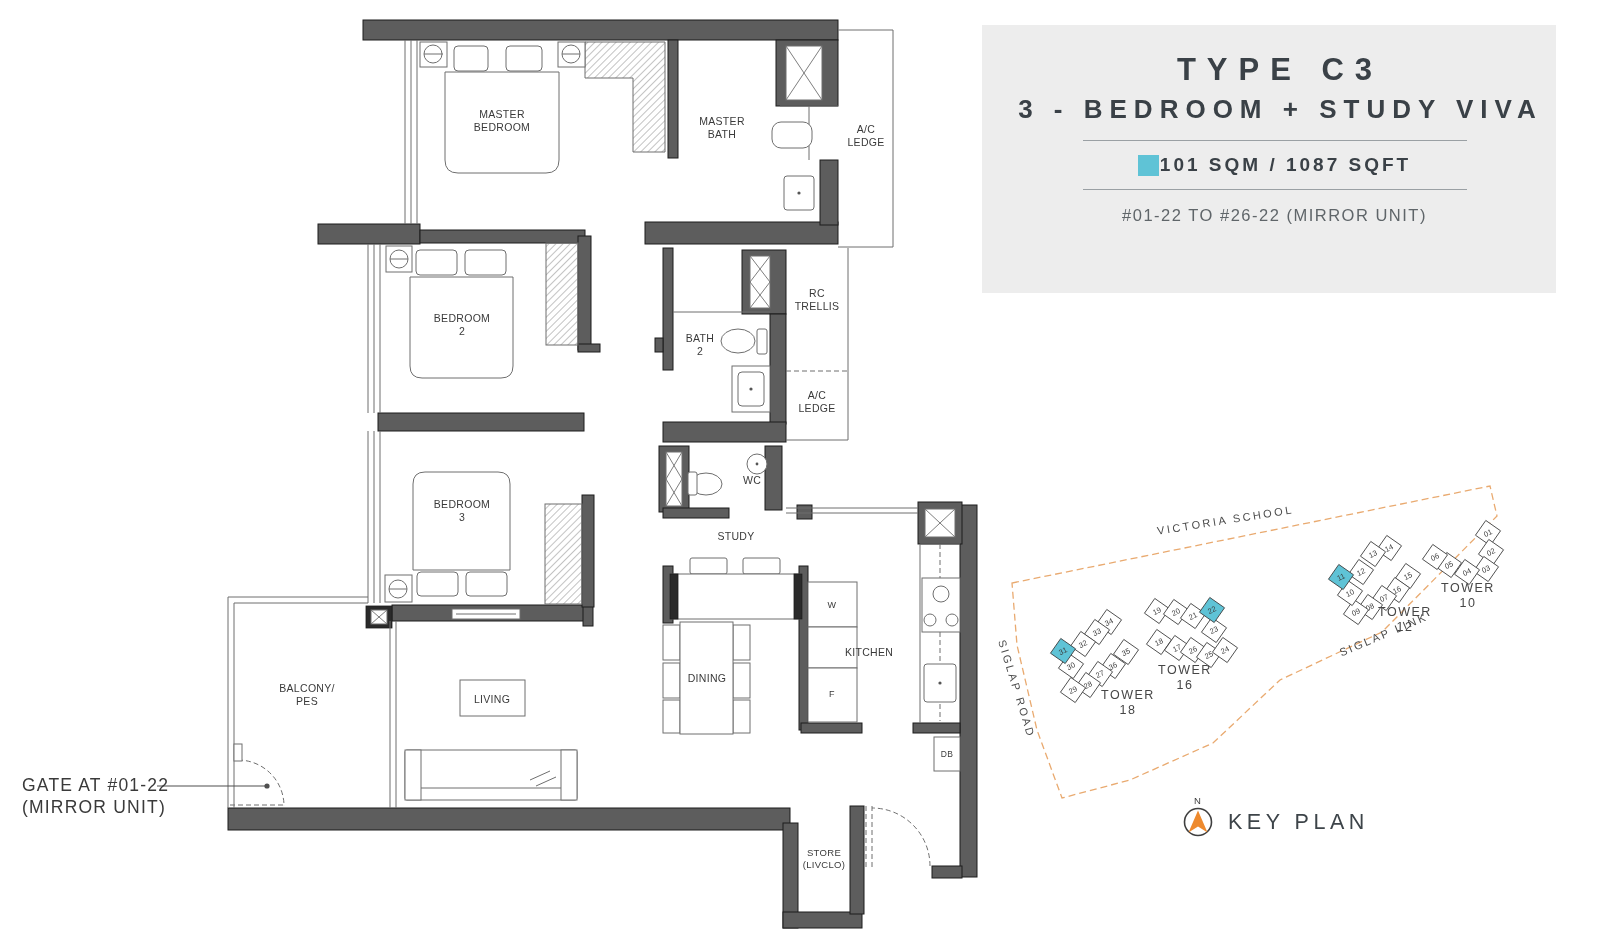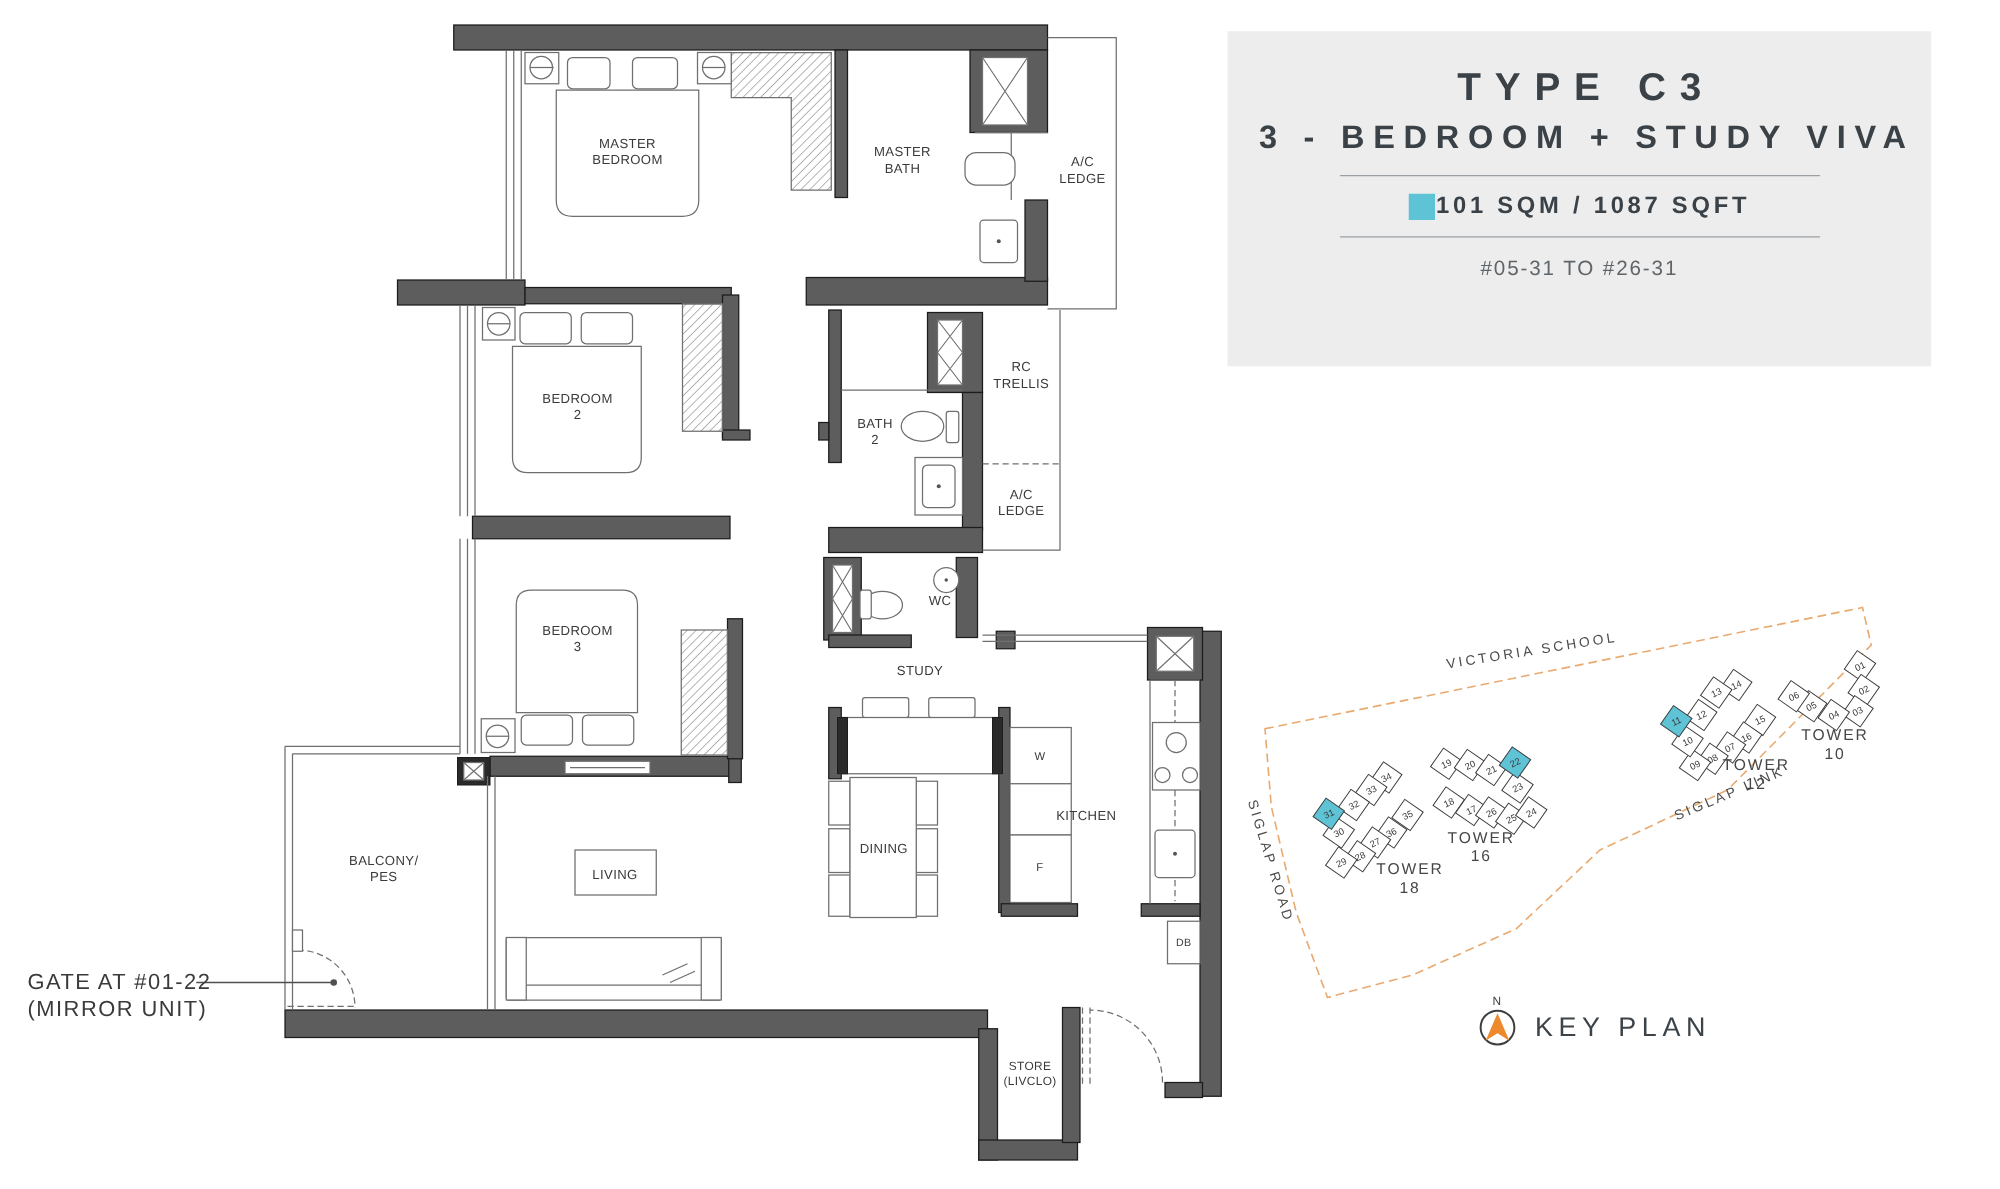--- a/index.html
+++ b/index.html
@@ -9,21 +9,21 @@
   .floorplan{position:absolute;left:0;top:0;}
   .wall{fill:#5d5d5d;stroke:#1c1c1c;stroke-width:1;}
   .blk{fill:#2a2a2a;stroke:#1c1c1c;stroke-width:.8;}
   .thin{fill:none;stroke:#6f6f6f;stroke-width:1;}
   .furn{fill:#fff;stroke:#6f6f6f;stroke-width:1;}
   .dash{stroke-dasharray:5 3;}
   .xline{stroke:#6f6f6f;stroke-width:.9;fill:none;}
   .plan-label{fill:#3a3a3a;font-family:"Liberation Sans",sans-serif;}
   
   .title-block{position:absolute;left:982px;top:25px;width:563px;height:268px;background:#ededed;
-    display:flex;flex-direction:column;align-items:center;color:#3a4147;}
+    display:flex;flex-direction:column;align-items:center;color:#3a4147;padding-left:11px;}
   .title-block h1{margin:27px 0 0 0;font-size:31px;font-weight:600;letter-spacing:11px;text-indent:11px;}
   .title-block h2{margin:6px 0 0 5px;font-size:26px;font-weight:600;letter-spacing:7px;text-indent:7px;}
   .rule{width:384px;border-top:1px solid #9aa0a4;height:0;}
   .rule.top{margin-top:15px;}
   .rule.bottom{margin-top:0;}
   .area-row{display:flex;align-items:center;gap:1px;height:48px;
     font-size:19px;font-weight:700;letter-spacing:3px;color:#3a4147;}
   .swatch{width:21px;height:21px;display:inline-block;}
   .unit-list{margin-top:12px;font-size:16.5px;font-weight:500;letter-spacing:1.5px;
     color:#5f6569;line-height:26px;text-align:center;}
@@ -275,21 +275,21 @@
   <section class="title-block">
     <h1>TYPE C3</h1>
     <h2>3 - BEDROOM + STUDY VIVA</h2>
     <div class="rule top"></div>
     <div class="area-row">
       <span class="swatch" style="background: rgb(95, 195, 214);"></span>
       <span>101 SQM / 1087 SQFT</span>
     </div>
     <div class="rule bottom"></div>
     <div class="unit-list">
-      <div>#05-31 TO #26-31</div>
+      <div>#01-22 TO #26-22 (MIRROR UNIT)</div>
     </div>
   </section>
 
   <svg class="keyplan" width="615" height="365" viewBox="0 0 615 365">
     <polygon points="32,103 510,6 517,36 402,152 300,200 233,263 150,300 82,318 57,250 37,165" fill="none" stroke-width="1.3" stroke-dasharray="7 4" stroke="#e9aa70"></polygon>
     <g>
         <text class="kp-road" x="0" y="0" text-anchor="middle" transform="translate(246,44) rotate(-9)">VICTORIA SCHOOL</text>
         <text class="kp-road" x="0" y="0" text-anchor="middle" transform="translate(33,210) rotate(73)">SIGLAP ROAD</text>
         <text class="kp-road" x="0" y="0" text-anchor="middle" transform="translate(405,158) rotate(-23)">SIGLAP LINK</text>
       </g>

